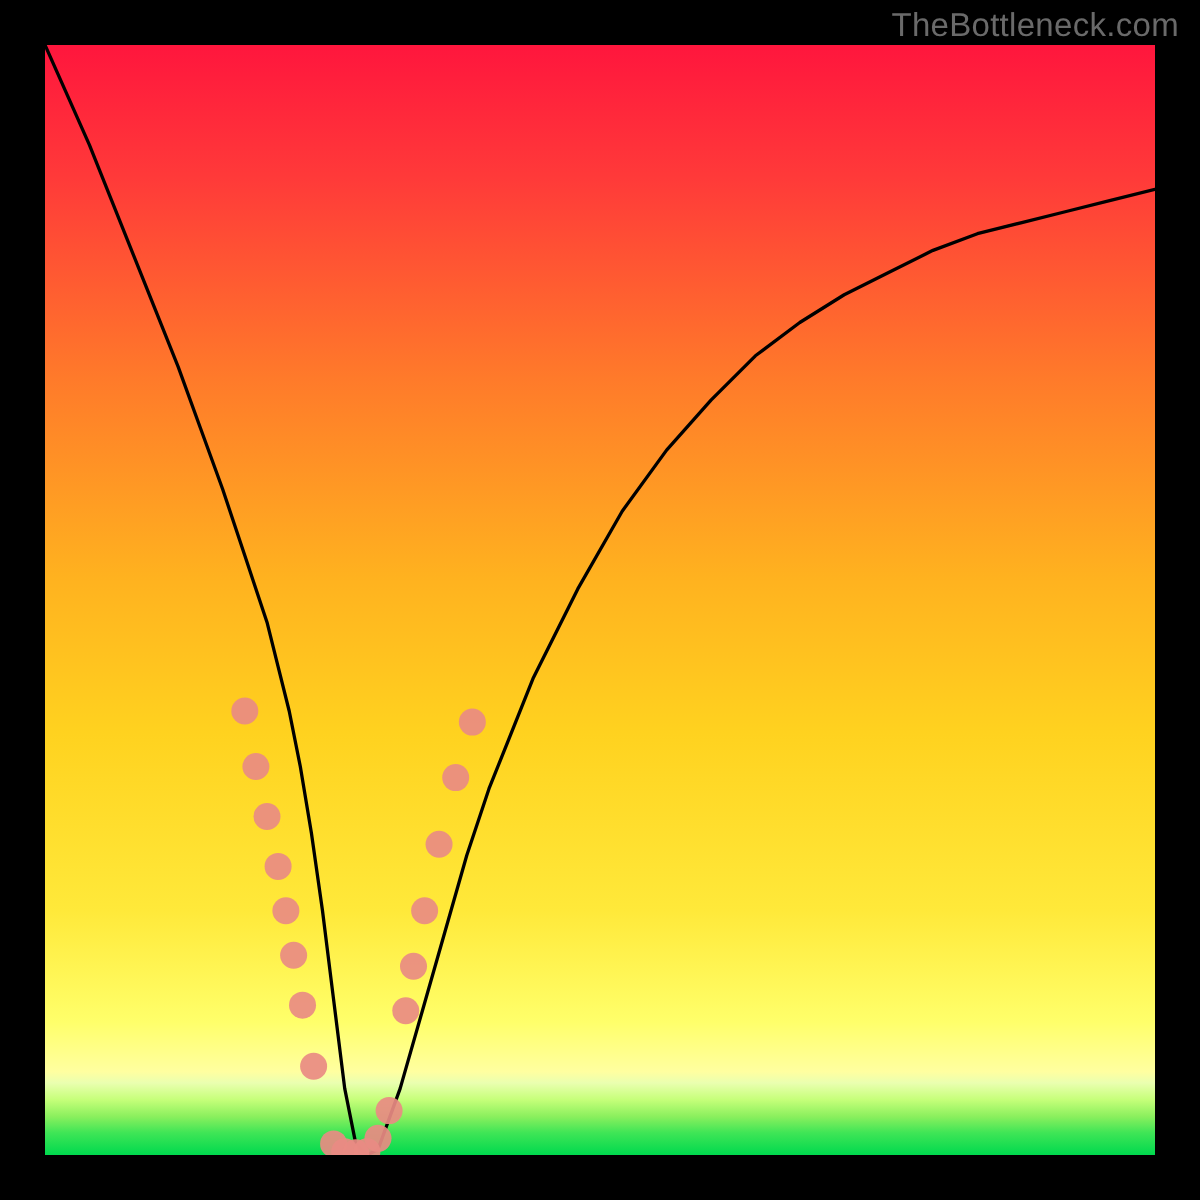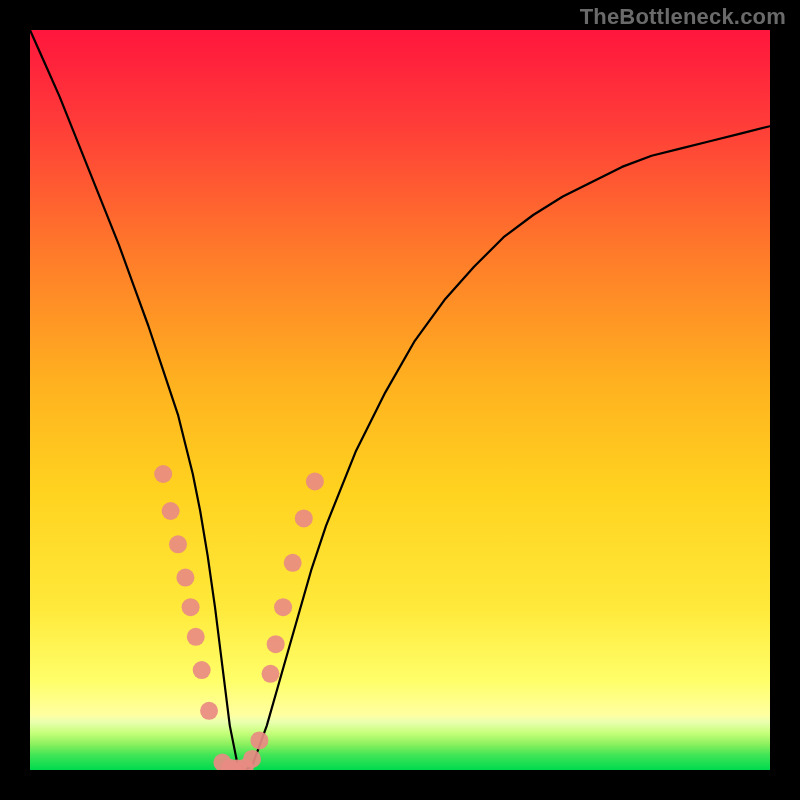--- a/index.html
+++ b/index.html
@@ -1,19 +1,19 @@
 <!DOCTYPE html>
 <html><head>
 <meta charset="utf-8">
 <style>
   * { margin: 0; padding: 0; box-sizing: border-box; }
   body { width: 800px; height: 800px; background: #000; overflow: hidden; position: relative; font-family: Arial, sans-serif; }
   .frame { position: absolute; top: 0; left: 0; width: 800px; height: 800px; background: #000; }
   .plot { position: absolute; top: 30px; left: 30px; width: 740px; height: 740px; }
-  .watermark { position: absolute; top: 4px; right: 14px; font-size: 22px; font-weight: 700; color: #6a6a6a; letter-spacing: 0.2px; }
+  .watermark { position: absolute; top: 4px; right: 14px; font-size: 22px; font-weight: 400; color: #6a6a6a; letter-spacing: 0.2px; }
 </style>
 </head>
 <body>
 
 <div class="frame">
   <div class="watermark">TheBottleneck.com</div>
   <svg class="plot" viewBox="0 0 740 740" preserveAspectRatio="none">
     <defs>
       <linearGradient id="bg-grad" x1="0" y1="0" x2="0" y2="1">
         <stop offset="0%" stop-color="#ff163d"></stop>

